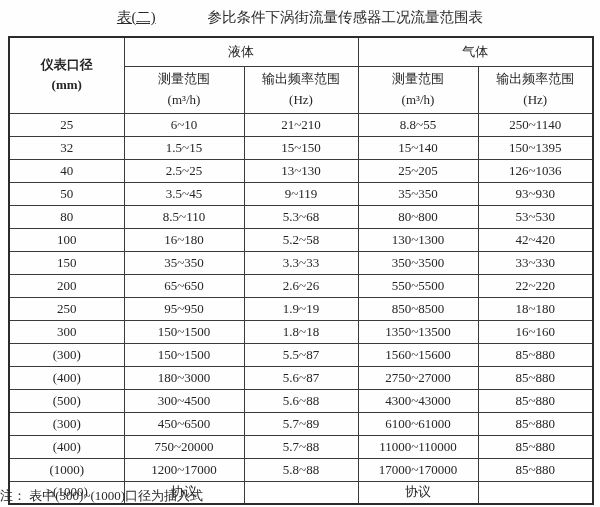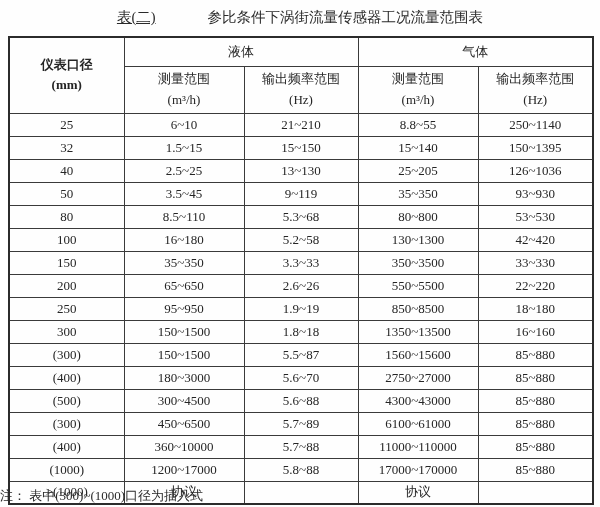--- a/index.html
+++ b/index.html
@@ -181,41 +181,41 @@
         <tr class="data-row">
           <td>(300)</td>
           <td>150~1500</td>
           <td>5.5~87</td>
           <td>1560~15600</td>
           <td>85~880</td>
         </tr>
         <tr class="data-row">
           <td>(400)</td>
           <td>180~3000</td>
-          <td>5.6~70</td>
+          <td>5.6~87</td>
           <td>2750~27000</td>
           <td>85~880</td>
         </tr>
         <tr class="data-row">
           <td>(500)</td>
           <td>300~4500</td>
           <td>5.6~88</td>
           <td>4300~43000</td>
           <td>85~880</td>
         </tr>
         <tr class="data-row">
           <td>(300)</td>
           <td>450~6500</td>
           <td>5.7~89</td>
           <td>6100~61000</td>
           <td>85~880</td>
         </tr>
         <tr class="data-row">
           <td>(400)</td>
-          <td>360~10000</td>
+          <td>750~20000</td>
           <td>5.7~88</td>
           <td>11000~110000</td>
           <td>85~880</td>
         </tr>
         <tr class="data-row">
           <td>(1000)</td>
           <td>1200~17000</td>
           <td>5.8~88</td>
           <td>17000~170000</td>
           <td>85~880</td>

